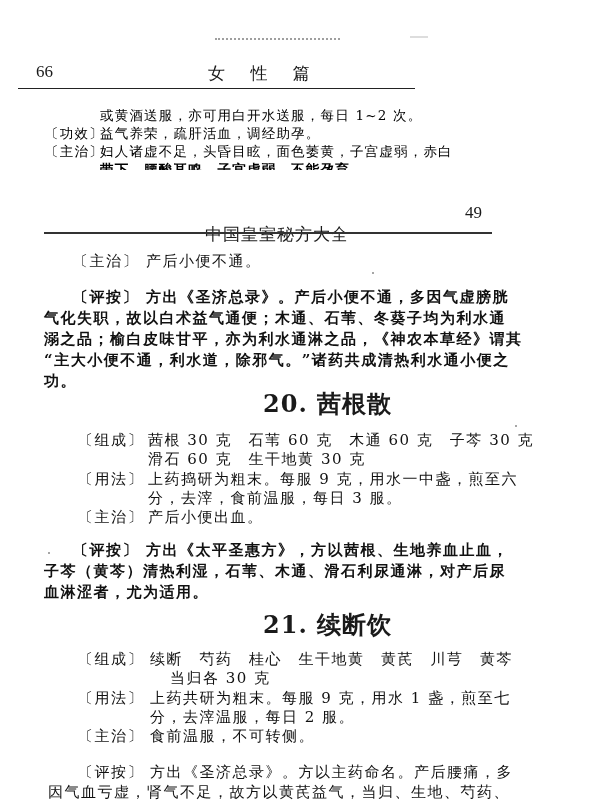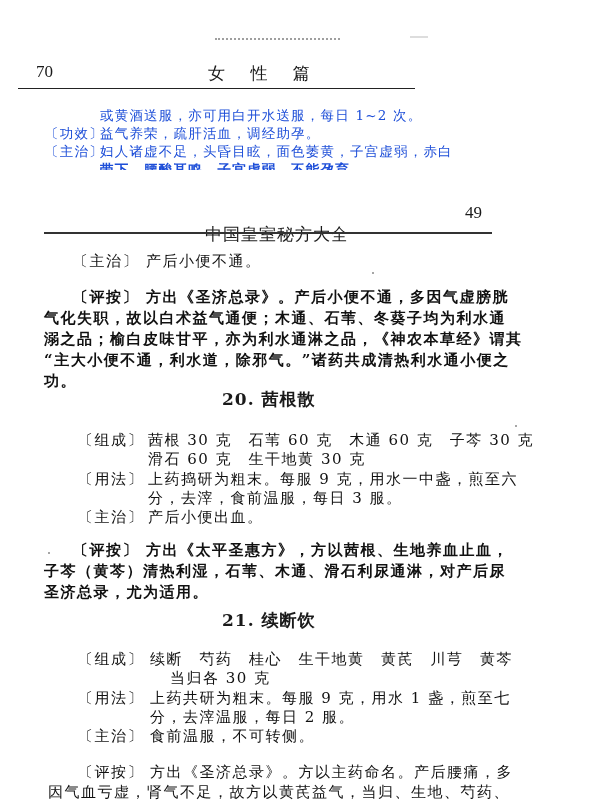--- a/index.html
+++ b/index.html
@@ -8,34 +8,34 @@
     font-family: "DejaVu Serif", "Liberation Serif", serif; color: #1a1a1a;
   }
   .abs { position: absolute; white-space: nowrap; }
   .faint-line { position: absolute; left: 215px; top: 38px; width: 125px; height: 3px;
     border-top: 2px dotted #777; opacity: .7; }
   .faint-mark { position: absolute; left: 410px; top: 36px; width: 18px; height: 2px; background: #ddd; }
   .rule { position: absolute; height: 1px; background: #222; }
   .rule.thick { height: 2px; background: #333; }
   .pgnum { font-family: "Liberation Serif", serif; font-size: 17px; }
   .runhead { font-size: 17px; letter-spacing: 2px; }
-  .p38 { font-size: 13.5px; letter-spacing: 1.2px; color: #1d4ed8; }
+  .p38 { font-size: 13.5px; letter-spacing: 1.2px; color: #000000; }
   .p49 { font-size: 15px; letter-spacing: 1.5px; color: #111; }
   .bold { font-weight: bold; text-align: center; }
-  .heading { font-size: 17px; font-weight: bold; letter-spacing: 1px; }
+  .heading { font-size: 24px; font-weight: bold; letter-spacing: 1px; margin-left: 41px; }
   .clip { overflow: hidden; height: 9px; }
   .speck { position: absolute; width: 2px; height: 2px; background: #888; border-radius: 50%; }
 </style>
 </head>
 <body>
 
 <div class="faint-line"></div>
 <div class="faint-mark"></div>
 
-<div class="abs pgnum" style="left:36px; top:62px;">70</div>
+<div class="abs pgnum" style="left:36px; top:62px;">66</div>
 <div class="abs runhead" style="left:208px; top:62px; letter-spacing:10px;">女 性 篇</div>
 <div class="rule" style="left:18px; top:88px; width:397px;"></div>
 
 <div class="abs p38" style="left:100px; top:107px;">或黄酒送服，亦可用白开水送服，每日 1~2 次。</div>
 <div class="abs p38" style="left:45px; top:125px;">〔功效〕</div>
 <div class="abs p38" style="left:100px; top:125px;">益气养荣，疏肝活血，调经助孕。</div>
 <div class="abs p38" style="left:45px; top:143px;">〔主治〕</div>
 <div class="abs p38" style="left:100px; top:143px;">妇人诸虚不足，头昏目眩，面色萎黄，子宫虚弱，赤白</div>
 <div class="abs p38 clip bold" style="left:100px; top:161px;">
   <span>带下，腰酸耳鸣，子宫虚弱，不能孕育</span>
@@ -62,21 +62,21 @@
 <div class="abs p49" style="left:148px; top:450px;">滑石 60 克　生干地黄 30 克</div>
 <div class="abs p49" style="left:78px; top:470px;">〔用法〕</div>
 <div class="abs p49" style="left:148px; top:470px;">上药捣研为粗末。每服 9 克，用水一中盏，煎至六</div>
 <div class="abs p49" style="left:148px; top:489px;">分，去滓，食前温服，每日 3 服。</div>
 <div class="abs p49" style="left:78px; top:508px;">〔主治〕</div>
 <div class="abs p49" style="left:148px; top:508px;">产后小便出血。</div>
 
 <div class="abs p49 bold" style="left:73px; top:541px;">〔评按〕</div>
 <div class="abs p49 bold" style="left:146px; top:541px;">方出《太平圣惠方》，方以茜根、生地养血止血，</div>
 <div class="abs p49 bold" style="left:44px; top:562px;">子芩（黄芩）清热利湿，石苇、木通、滑石利尿通淋，对产后尿</div>
-<div class="abs p49 bold" style="left:44px; top:583px;">圣济总录，尤为适用。</div>
+<div class="abs p49 bold" style="left:44px; top:583px;">血淋涩者，尤为适用。</div>
 
 <div class="abs heading" style="left:222px; top:609px; font-weight:bold;text-align:center;">21. 续断饮</div>
 
 <div class="abs p49" style="left:78px; top:650px;">〔组成〕</div>
 <div class="abs p49" style="left:150px; top:650px;">续断　芍药　桂心　生干地黄　黄芪　川芎　黄芩</div>
 <div class="abs p49" style="left:170px; top:669px;">当归各 30 克</div>
 <div class="abs p49" style="left:78px; top:689px;">〔用法〕</div>
 <div class="abs p49" style="left:150px; top:689px;">上药共研为粗末。每服 9 克，用水 1 盏，煎至七</div>
 <div class="abs p49" style="left:150px; top:708px;text-align:right;">分，去滓温服，每日 2 服。</div>
 <div class="abs p49" style="left:78px; top:727px;">〔主治〕</div>

